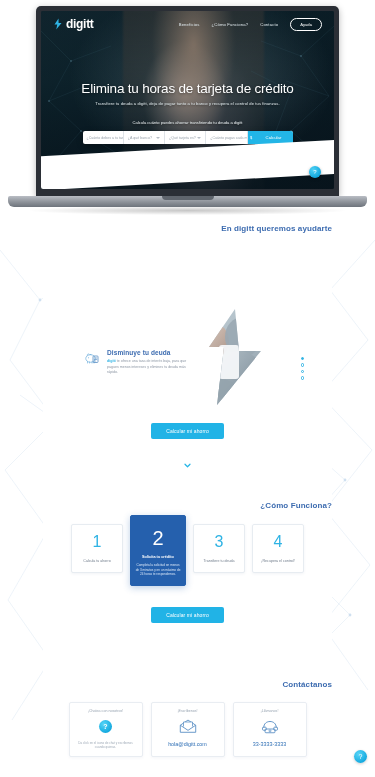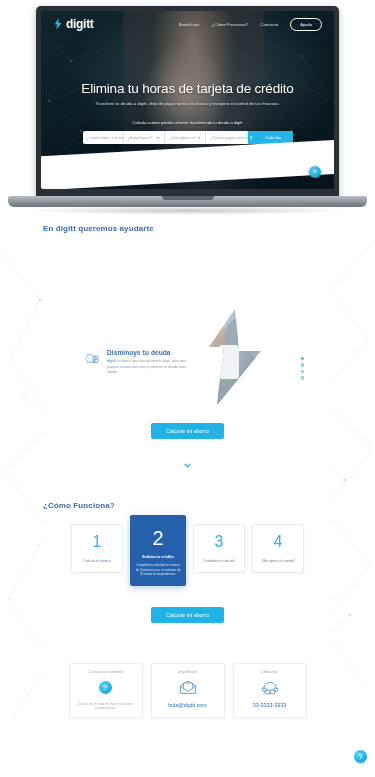--- a/index.html
+++ b/index.html
@@ -231,21 +231,21 @@
   .content {
     position: absolute;
     left: 43px; top: 207px;
     width: 289px;
     z-index: 2;
     background: #ffffff;
     padding-bottom: 4px;
     min-height: 566px;
   }
   .sec-title {
-    text-align: left;
+    text-align: right;
     color: #3d6cb0;
     font-size: 8px;
     font-weight: bold;
     padding-top: 17px;
     letter-spacing: .1px;
   }
 
   
   .benefit-wrap {
     position: relative;
@@ -617,20 +617,21 @@
           <div class="lbl">¡Recupera el control!</div>
         </div>
 
       </div>
       <div class="cta-wrap" style="margin-top:17px;">
         <button class="cta">Calcular mi ahorro</button>
       </div>
     </div>
 
     <div class="contact-sec">
+      <h2 class="sec-title">Contáctanos</h2>
 
       <div class="cards">
 
         <div class="ccard">
           <div class="ch">¡Chatea con nosotros!</div>
           <div class="cicon">
             <span class="chat-circle">?</span>
           </div>
           <div class="cnote">Da click en el icono de chat y escríbenos cuando quieras.</div>
         </div>

